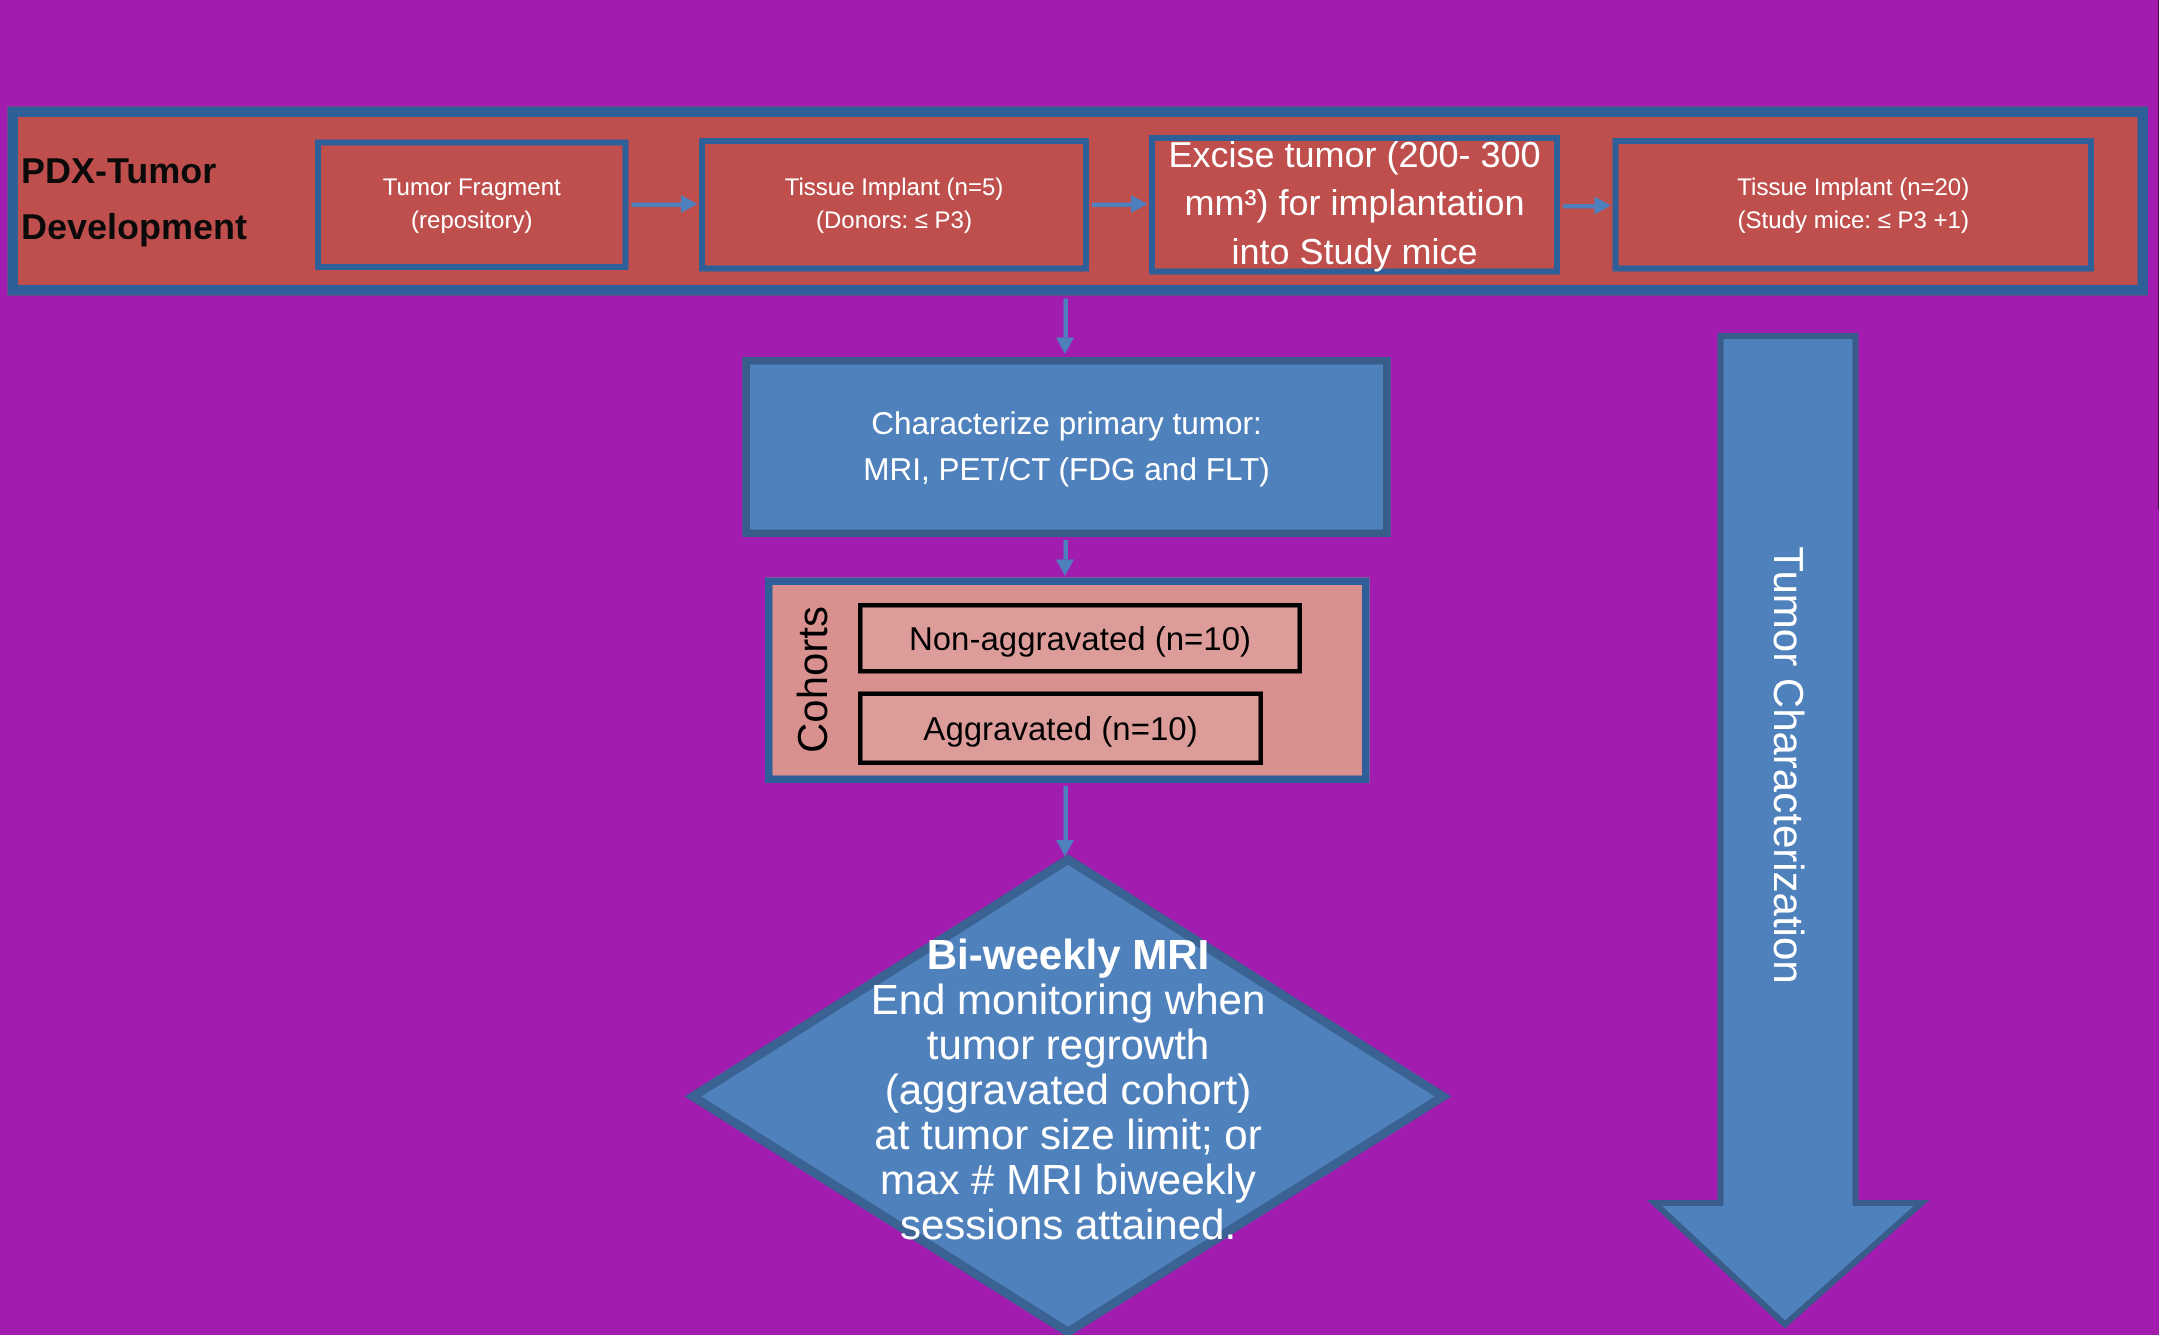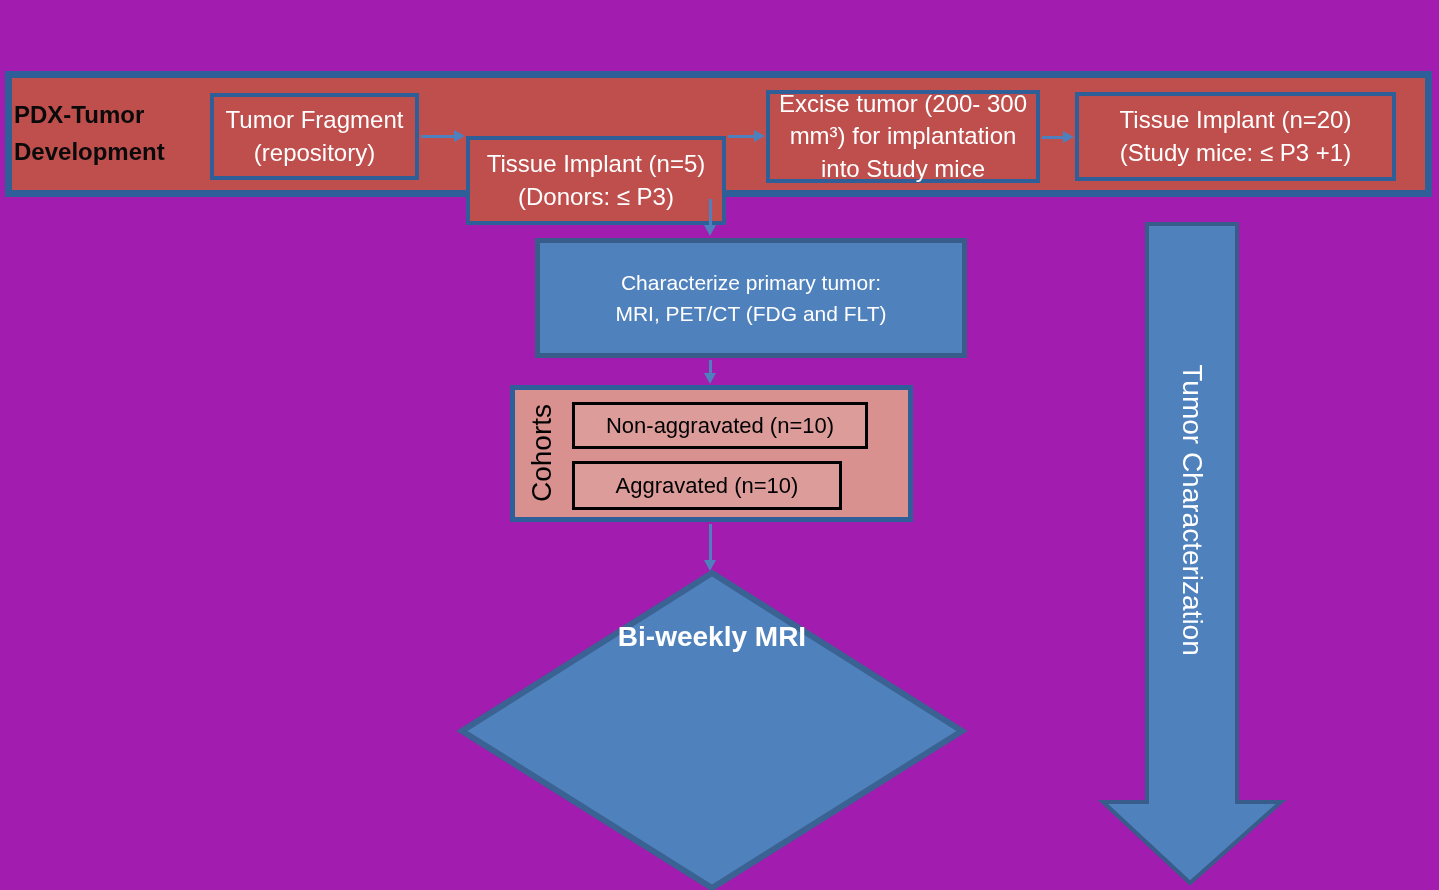--- a/index.html
+++ b/index.html
@@ -16,24 +16,24 @@
   .banner{
     left:5px;top:71px;width:1427px;height:126px;
     background:#bf4f4d;border:7px solid #2f5f98;
   }
   .banner-title{
     left:14px;top:96px;width:195px;
     color:#0a0a0a;font-size:24px;font-weight:600;line-height:1.55;
   }
   .step-box{
     background:#bf4f4d;border:4px solid #2f5f98;
-    color:#fff;font-size:24px;line-height:1.35;
+    color:#fff;font-size:16px;line-height:1.35;
   }
   .step1{left:210px;top:93px;width:209px;height:87px;}
-  .step2{left:466px;top:92px;width:260px;height:89px;margin-top:44px;}
+  .step2{left:466px;top:92px;width:260px;height:89px;}
   .step3{left:766px;top:90px;width:274px;height:93px;font-size:24px;}
   .step4{left:1075px;top:92px;width:321px;height:89px;}
 
   
   .harrow{position:absolute;height:3px;background:#4d80bc;}
   .harrow::after{
     content:"";position:absolute;right:-11px;top:-5px;width:0;height:0;
     border-left:11px solid #4d80bc;border-top:6px solid transparent;border-bottom:6px solid transparent;
   }
   .varrow{position:absolute;width:3px;background:#4d80bc;}
@@ -45,21 +45,21 @@
   .ha2{left:728px;top:135px;width:26px;}
   .ha3{left:1042px;top:136px;width:21px;}
   .va1{left:709px;top:199px;height:26px;}
   .va2{left:709px;top:360px;height:13px;}
   .va3{left:709px;top:524px;height:36px;}
 
   
   .char-box{
     left:495px;top:238px;width:432px;height:120px;
     background:#4f81bd;border:5px solid #385d8a;
-    color:#fff;font-size:21px;line-height:1.5;margin-left:40px;
+    color:#fff;font-size:21px;line-height:1.5;
   }
 
   
   .cohort-box{
     left:510px;top:385px;width:403px;height:137px;
     background:#d9918f;border:5px solid #2f5f98;
   }
   .cohort-label-wrap{left:512px;top:388px;width:60px;height:130px;}
   .cohort-label-wrap span{
     transform:rotate(-90deg);white-space:nowrap;
@@ -127,20 +127,26 @@
   <div class="abs inner-box inner1 flexc">Non-aggravated (n=10)</div>
   <div class="abs inner-box inner2 flexc">Aggravated (n=10)</div>
 
   <div class="varrow va3"></div>
 
   <svg class="abs diamond-svg" width="525" height="325" viewBox="0 0 525 325">
     <polygon points="262,8 512,166 262,323 12,166" fill="#4f81bd" stroke="#3a6292" stroke-width="6"></polygon>
   </svg>
   <div class="abs diamond-text">
     <span class="ttl">Bi-weekly MRI</span>
+    <span class="preline">End monitoring when
+tumor regrowth
+(aggravated cohort)
+at tumor size limit; or
+max # MRI biweekly
+sessions attained.</span>
   </div>
 
   <svg class="abs side-arrow-svg" width="195" height="668" viewBox="0 0 195 668">
     <polygon points="52,4 142,4 142,582 186,582 95,663 8,582 52,582" fill="#4f81bd" stroke="#385d8a" stroke-width="4" stroke-linejoin="miter"></polygon>
   </svg>
   <div class="abs side-arrow-label flexc">
     <span>Tumor Characterization</span>
   </div>
 
 </div>

